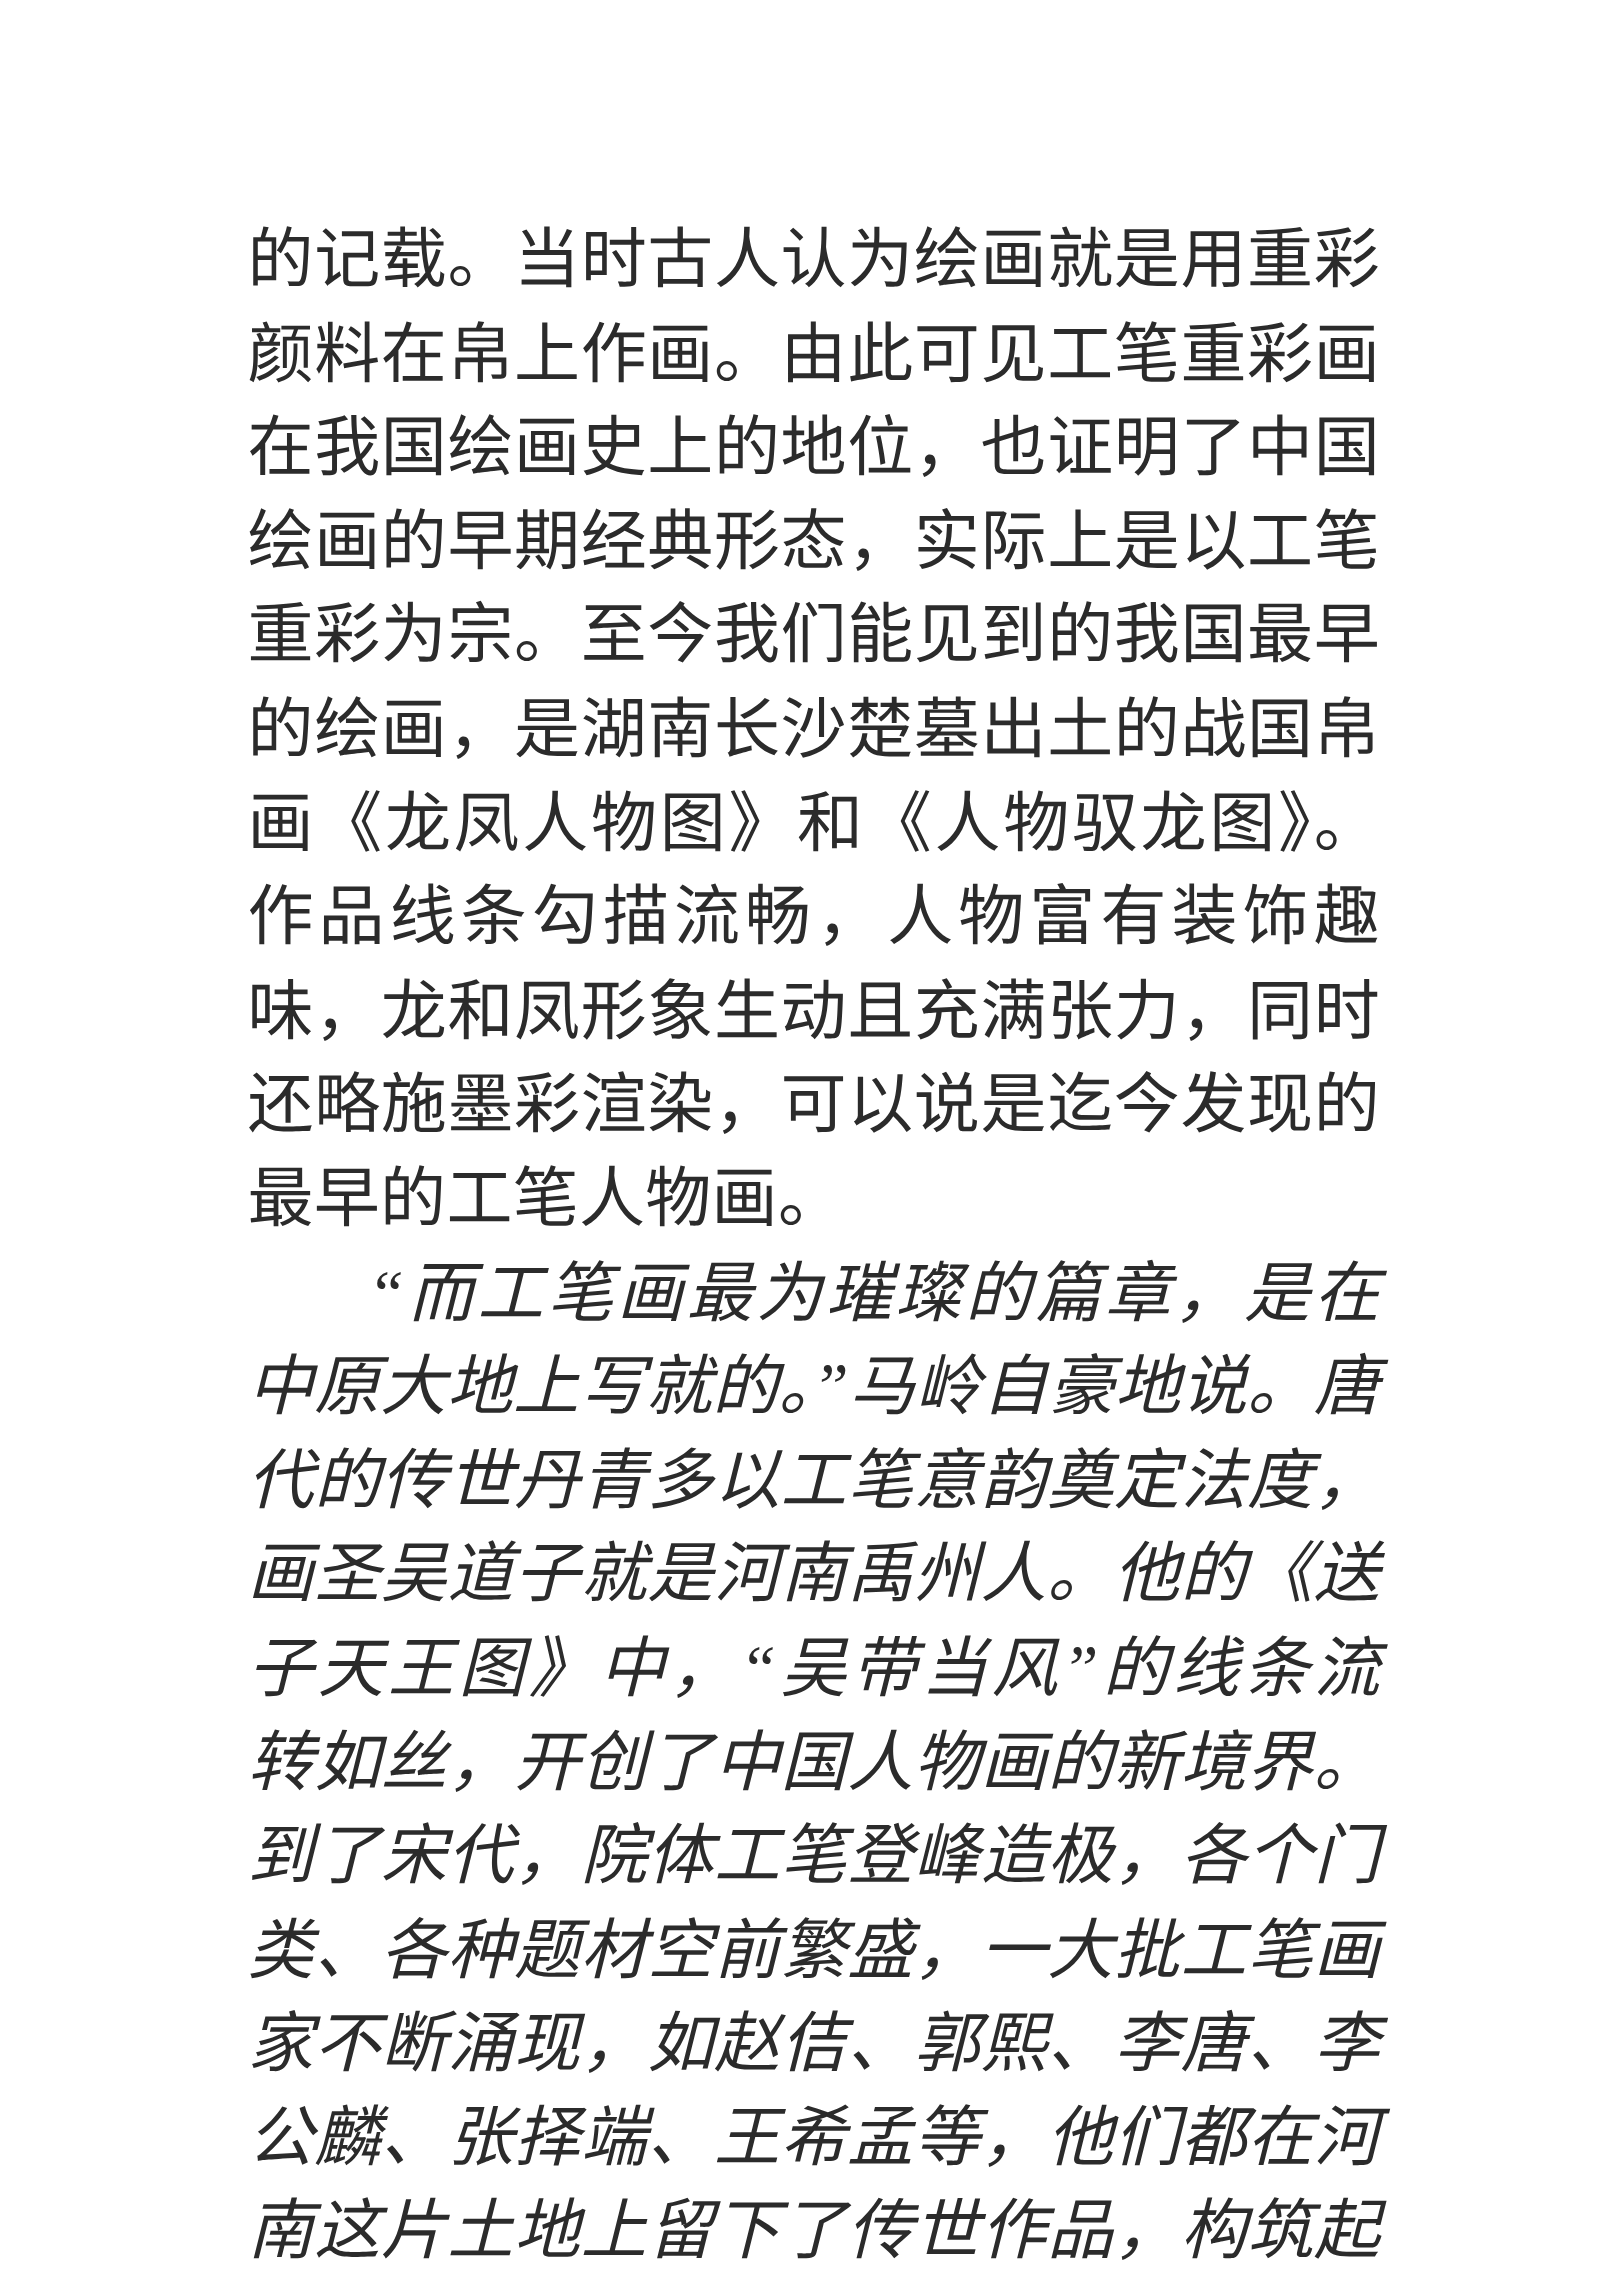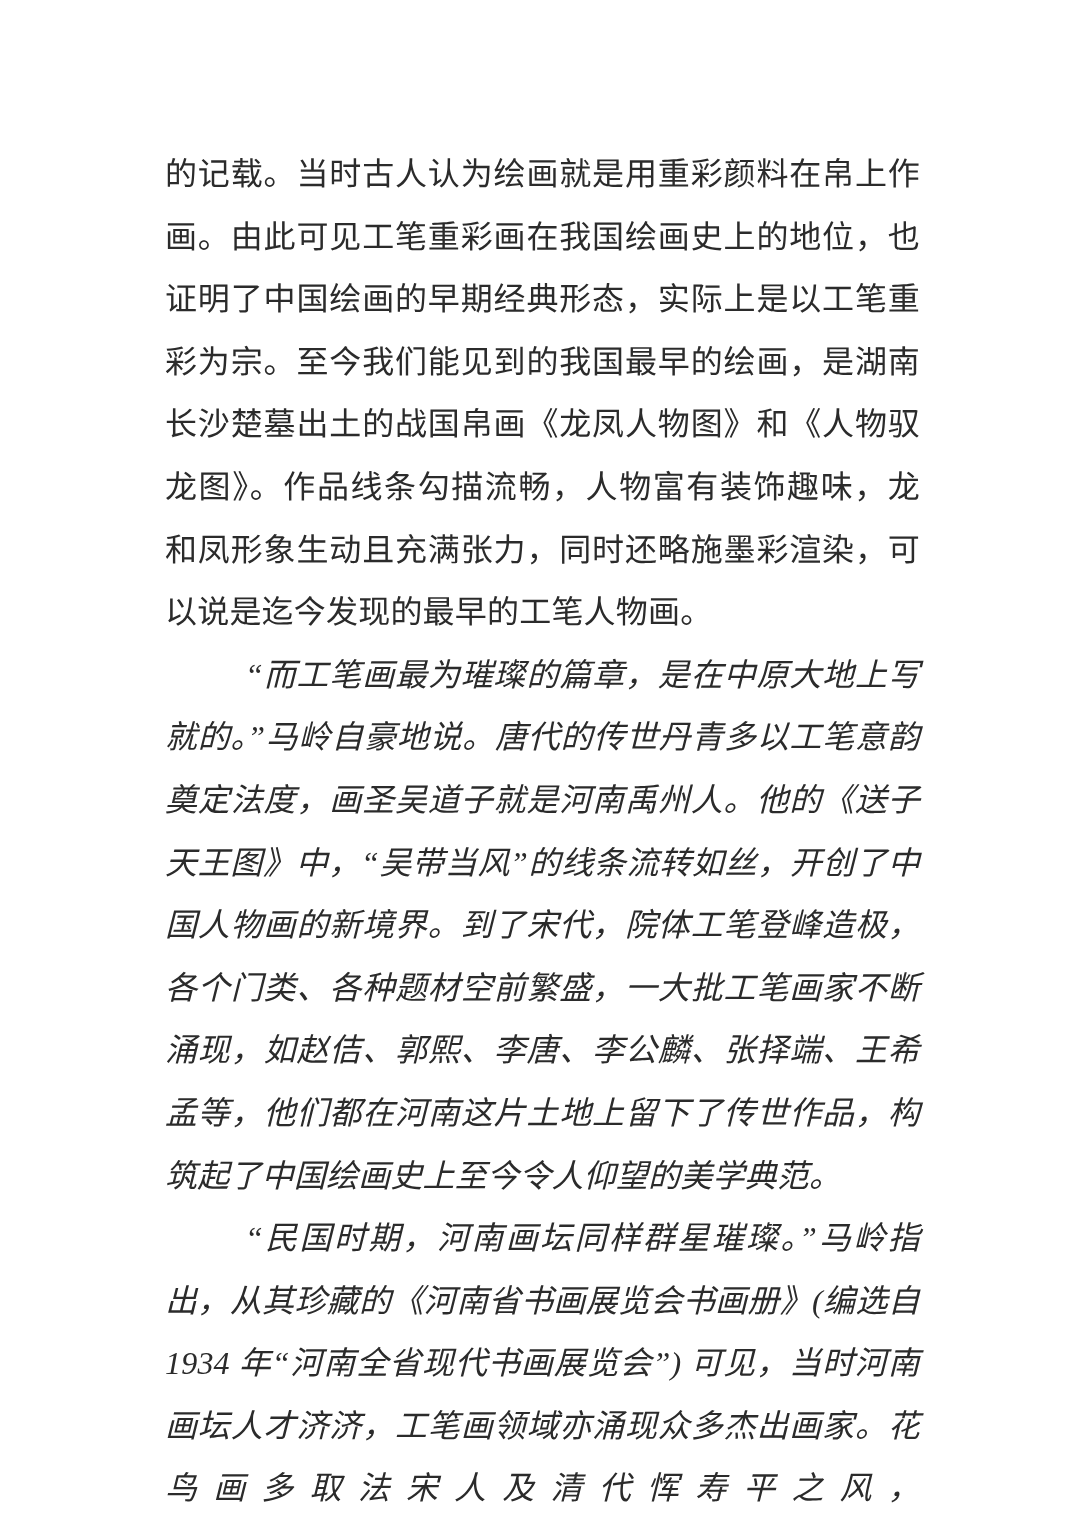--- a/index.html
+++ b/index.html
@@ -22,21 +22,21 @@
     position: absolute;
     left: 165px;
     top: 143px;
     width: 755px;
   }
 
   .para {
     margin: 0;
     padding: 0;
     color: #2b2b2b;
-    font-size: 32px;
+    font-size: 44px;
     line-height: 62.6px;
     text-align: justify;
     text-justify: inter-character;
     text-align-last: left;
     letter-spacing: 0.2px;
     font-weight: 400;
     -webkit-font-smoothing: antialiased;
   }
 
   .para + .para {

